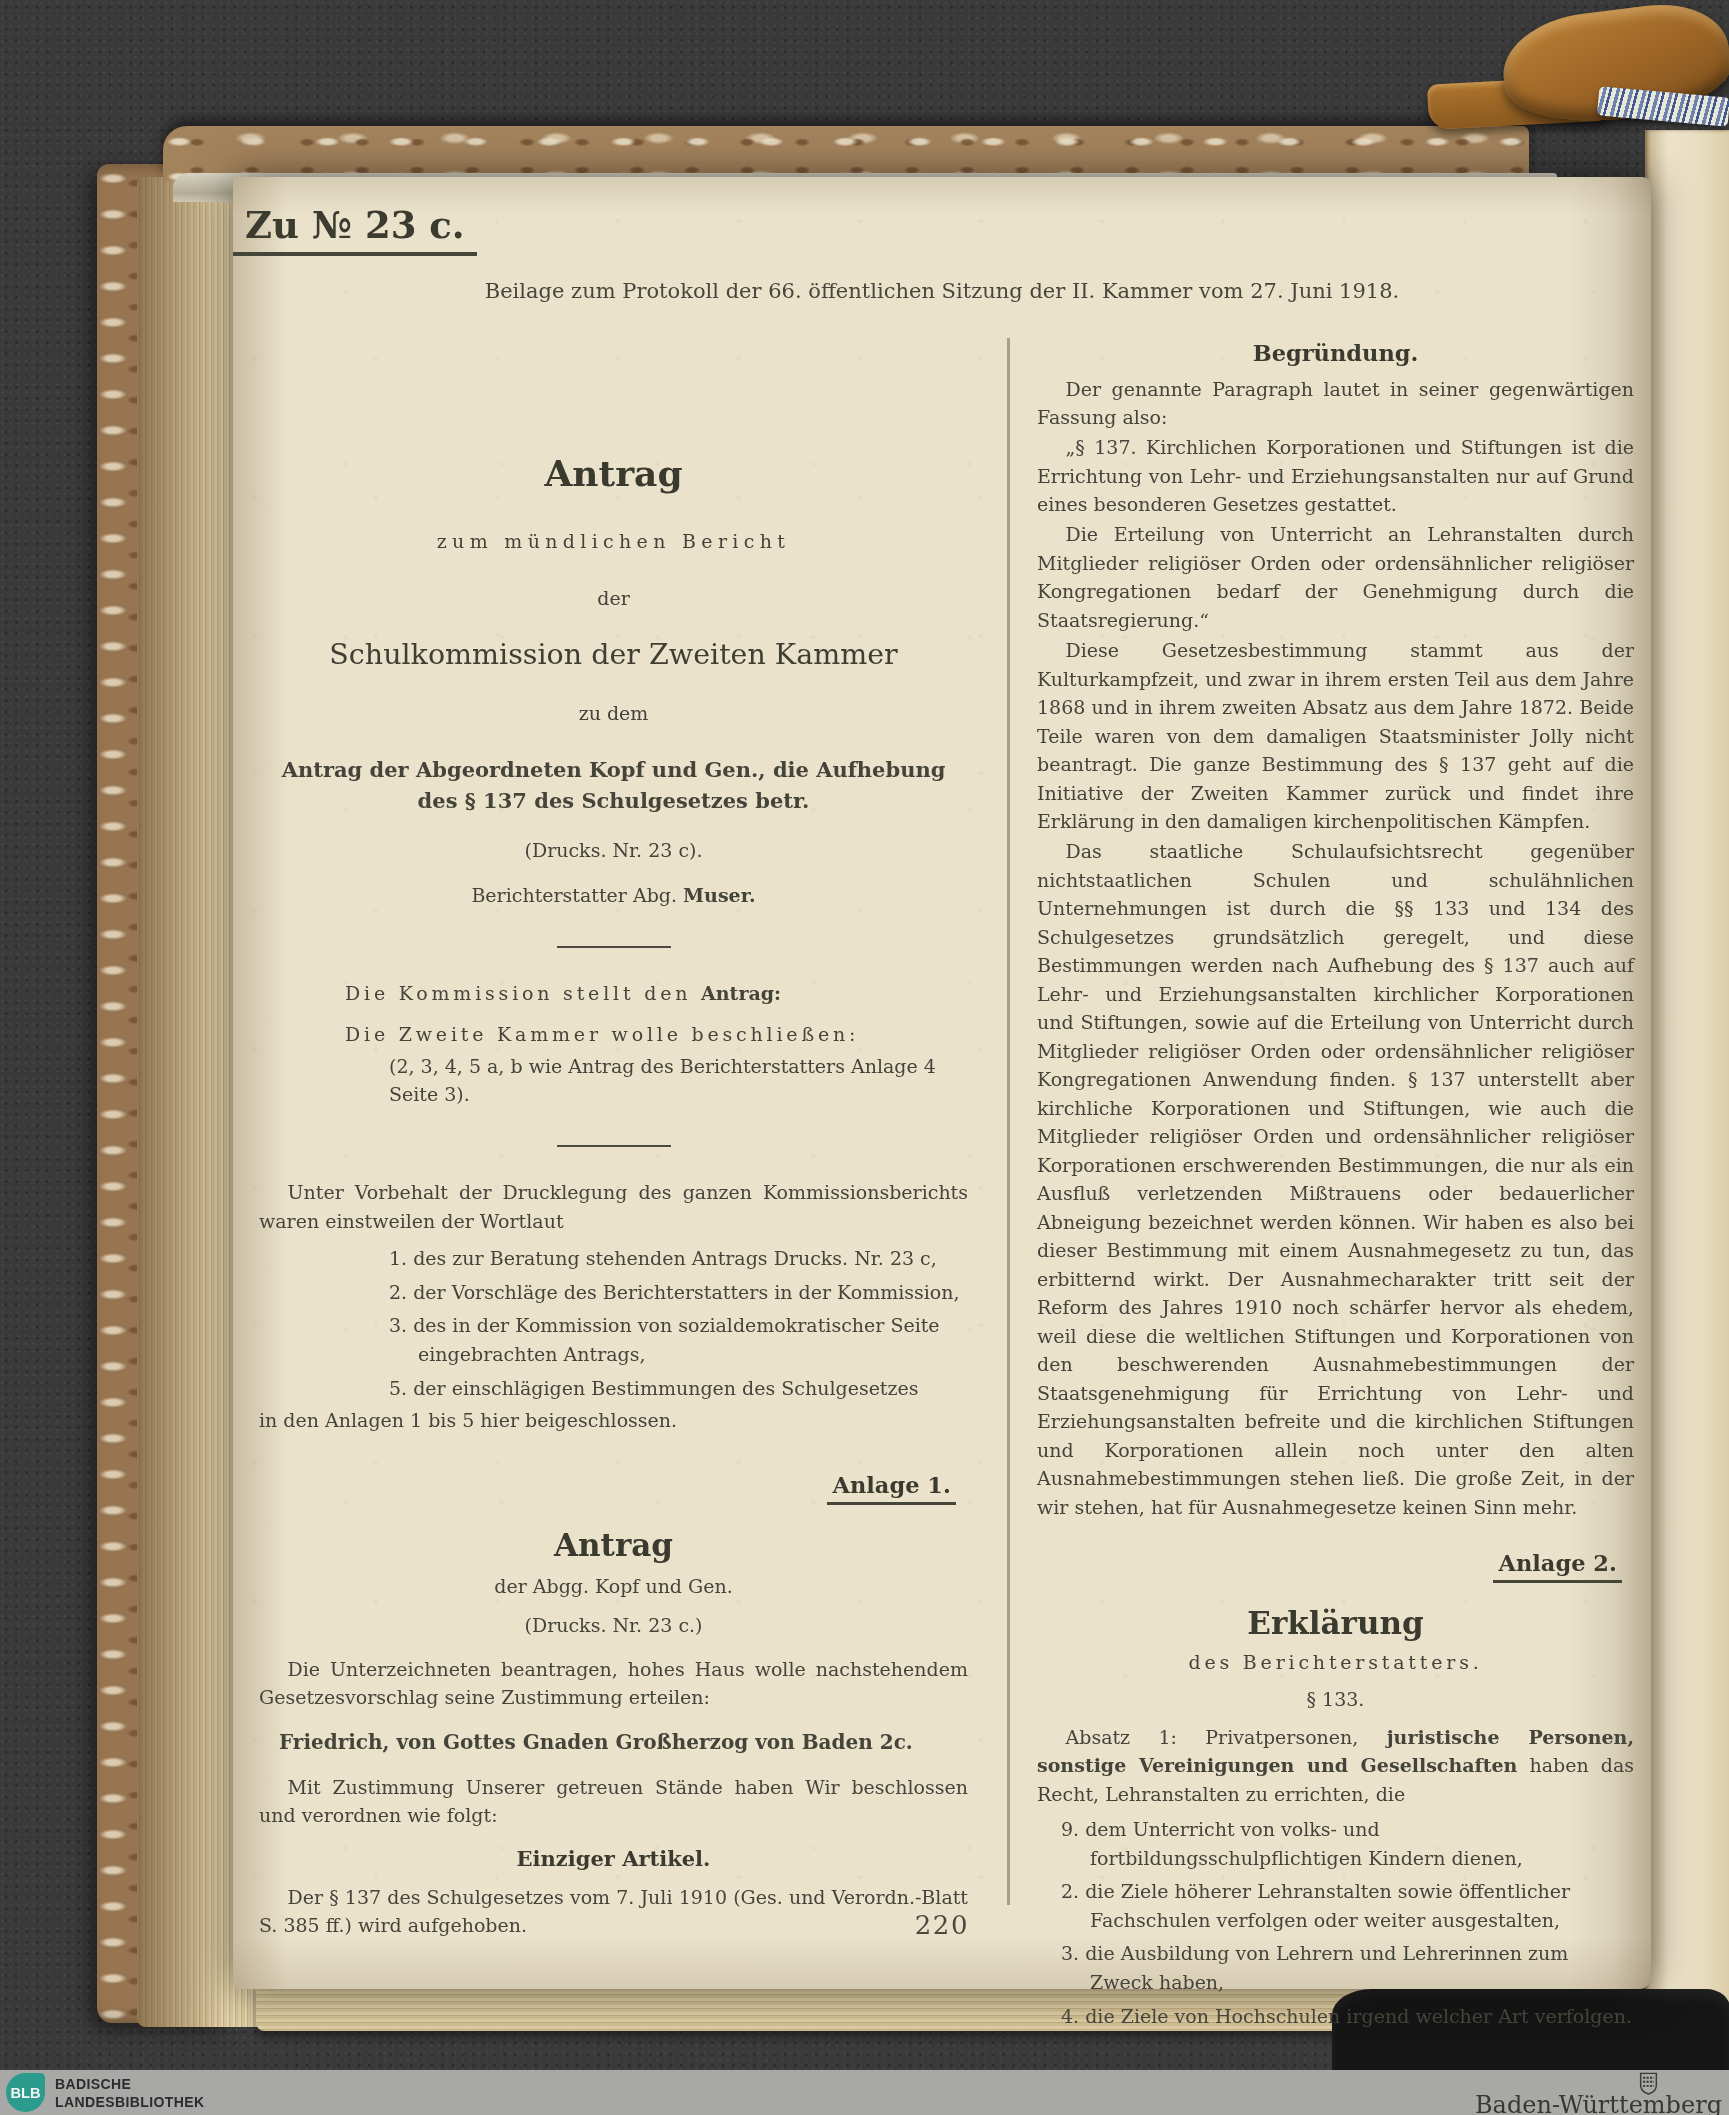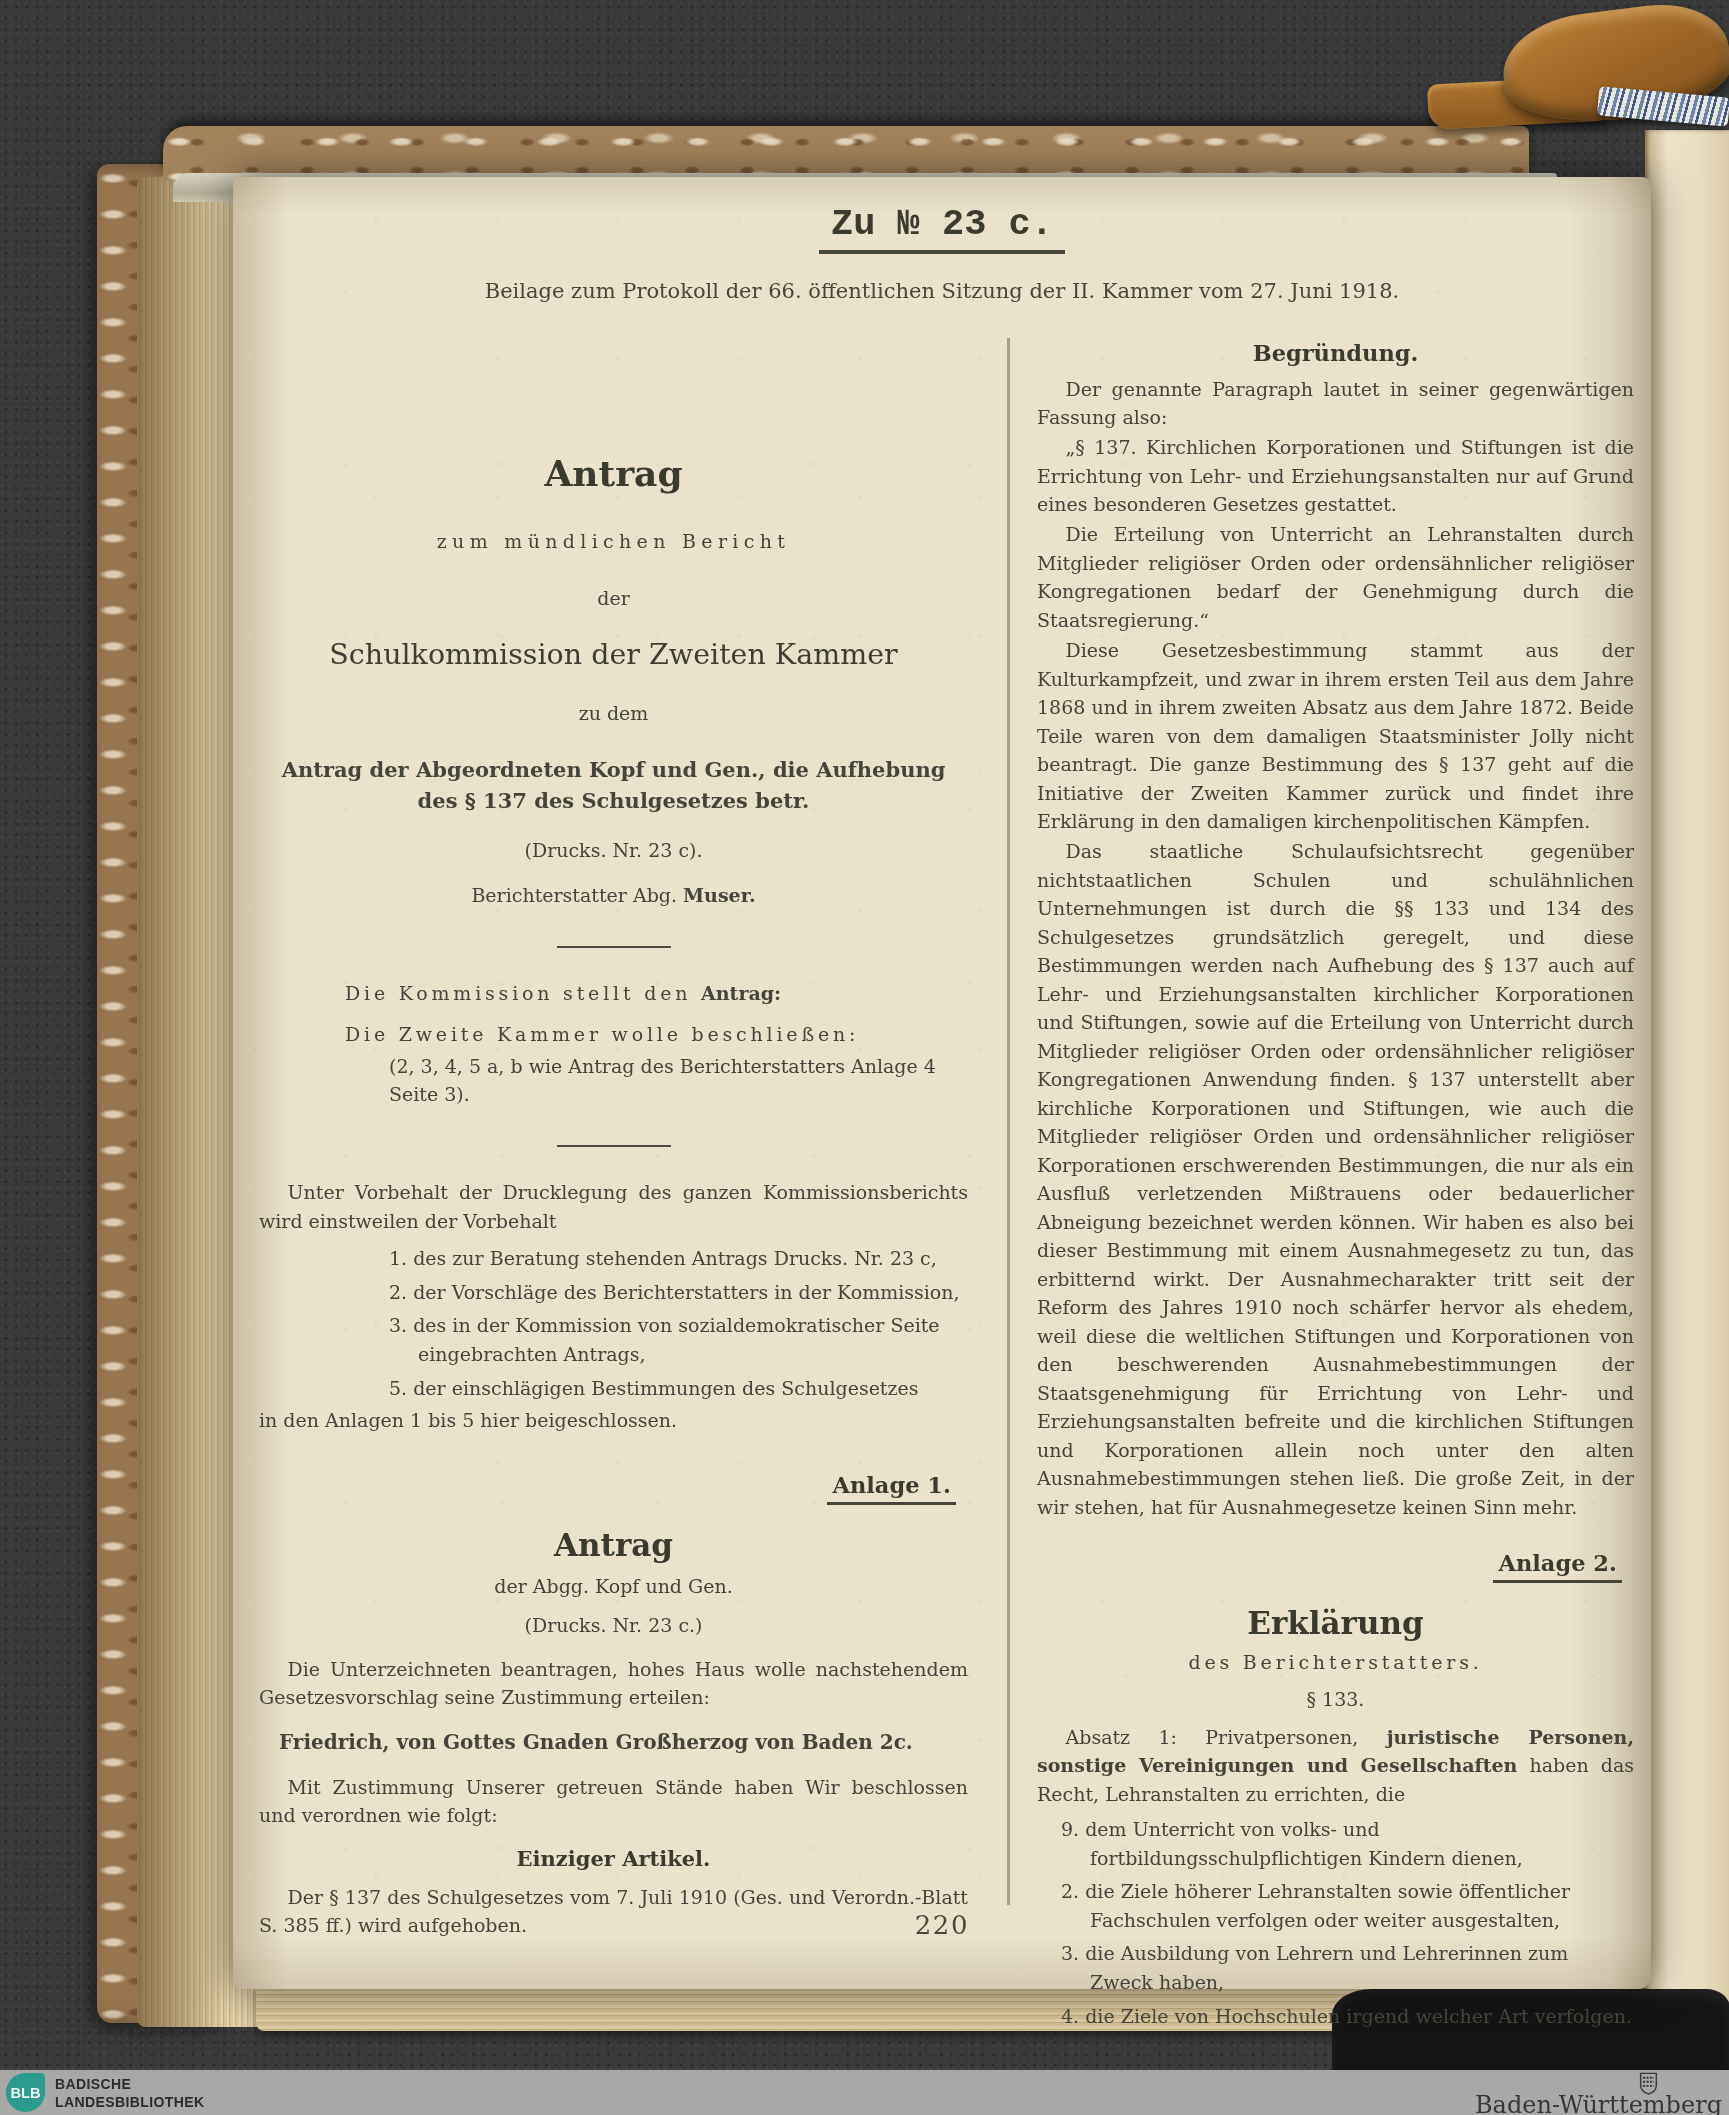--- a/index.html
+++ b/index.html
@@ -60,21 +60,21 @@
       linear-gradient(270deg, rgba(90,70,40,.34), rgba(90,70,40,.1) 38px, rgba(90,70,40,0) 83px),
       linear-gradient(180deg, rgba(140,120,90,.2), rgba(140,120,90,0) 38px),
       linear-gradient(0deg, rgba(140,120,90,.22), rgba(140,120,90,0) 52px),
       radial-gradient(circle at 18% 32%, rgba(120,100,60,.05) 1.7px, transparent 2.6px),
       radial-gradient(circle at 72% 66%, rgba(120,100,60,.05) 1.7px, transparent 2.6px);
     background-size:auto,auto,auto,auto,121px 138px,156px 173px;
     box-shadow:0 0 40px rgba(0,0,0,.5);
     color:#45443a;}
   .page *{margin:0;}
 
-  .doc-number-wrap{position:absolute;left:0;top:26px;width:100%;text-align:center;font-family:Liberation Mono, monospace;}
+  .doc-number-wrap{position:absolute;left:0;top:26px;width:100%;text-align:left;}
   .doc-number{display:inline-block;font-size:37px;font-weight:bold;color:#3c3b30;
     border-bottom:4.3px solid #46453a;padding:0 12px 5.2px 12px;}
   .doc-subtitle{position:absolute;left:0;top:102px;width:100%;text-align:center;font-size:21px;color:#47463b;}
 
   .col-left{position:absolute;left:26px;top:275px;width:709px;}
   .col-right{position:absolute;left:804px;top:163px;width:597px;}
   .divider{position:absolute;left:774px;top:161px;width:2.6px;height:1567px;background:#53524676;}
 
   .page-number{position:absolute;left:0;top:1733px;width:100%;text-align:center;font-size:26px;color:#4a493e;letter-spacing:1.7px;}
 
@@ -144,21 +144,21 @@
       <div class="ln t-center" style="margin-top:17.3px;"><span>Berichterstatter Abg. </span><span class="bold">Muser.</span></div>
 
       <div class="rule"></div>
 
       <div class="ln ind-block2" style="margin-top:31px;"><span class="sp-s">Die Kommission stellt den </span><span class="bold">Antrag:</span></div>
       <div class="ln ind-block2 sp-s" style="margin-top:12px;">Die Zweite Kammer wolle beschließen:</div>
       <div class="ln ind-block" style="margin-top:3.5px;">(2, 3, 4, 5 a, b wie Antrag des Berichterstatters Anlage 4 Seite 3).</div>
 
       <div class="rule"></div>
 
-      <p class="t-just" style="margin-top:31px;">Unter Vorbehalt der Drucklegung des ganzen Kommissionsberichts wird einstweilen der Vorbehalt</p>
+      <p class="t-just" style="margin-top:31px;">Unter Vorbehalt der Drucklegung des ganzen Kommissionsberichts waren einstweilen der Wortlaut</p>
       <div class="ln ind-block hang" style="margin-top:8.6px;">1. des zur Beratung stehenden Antrags Drucks. Nr. 23 c,</div>
       <div class="ln ind-block hang" style="margin-top:5.2px;">2. der Vorschläge des Berichterstatters in der Kommission,</div>
       <div class="ln ind-block hang" style="margin-top:5.2px;">3. des in der Kommission von sozialdemokratischer Seite eingebrachten Antrags,</div>
       <div class="ln ind-block hang" style="margin-top:5.2px;">5. der einschlägigen Bestimmungen des Schulgesetzes</div>
       <div class="ln" style="margin-top:3.5px;">in den Anlagen 1 bis 5 hier beigeschlossen.</div>
 
       <div class="anlage-label t-right"><span>Anlage 1.</span></div>
 
       <div class="h-antrag2">Antrag</div>
       <div class="ln t-center" style="margin-top:8.6px;">der Abgg. Kopf und Gen.</div>

